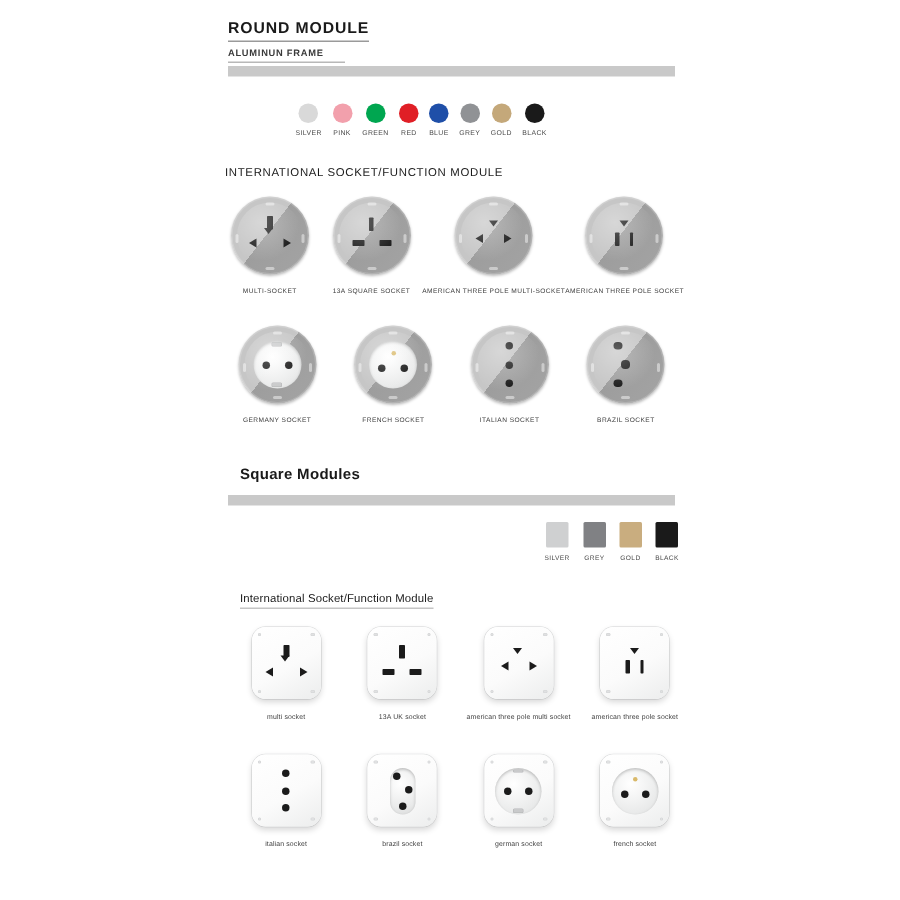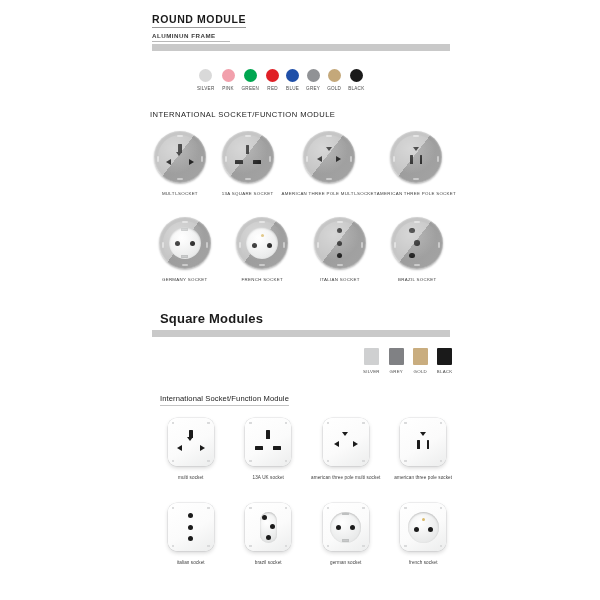--- a/index.html
+++ b/index.html
@@ -34,21 +34,21 @@
   }
   .bar1{left:152px;top:44px;width:298px;}
   .bar2{left:152px;top:330px;width:298px;}
 
   .hd-intl{
     position:absolute;left:150px;top:110px;
     font-size:7.6px;letter-spacing:.45px;color:#1a1a1a;
   }
   .hd-square{
     position:absolute;left:160px;top:311px;
-    font-size:13px;font-weight:bold;letter-spacing:.2px;color:#1a1a1a;
+    font-size:10px;font-weight:bold;letter-spacing:.2px;color:#1a1a1a;
   }
   .hd-intl2{
     position:absolute;left:160px;top:394px;
     font-size:7.6px;letter-spacing:.1px;color:#1a1a1a;
     padding-bottom:2px;border-bottom:1px solid #c4c4c4;
   }
 
   
   .swatch-row{position:absolute;display:flex;}
   .sw-round{left:197px;top:69px;gap:7px;}

